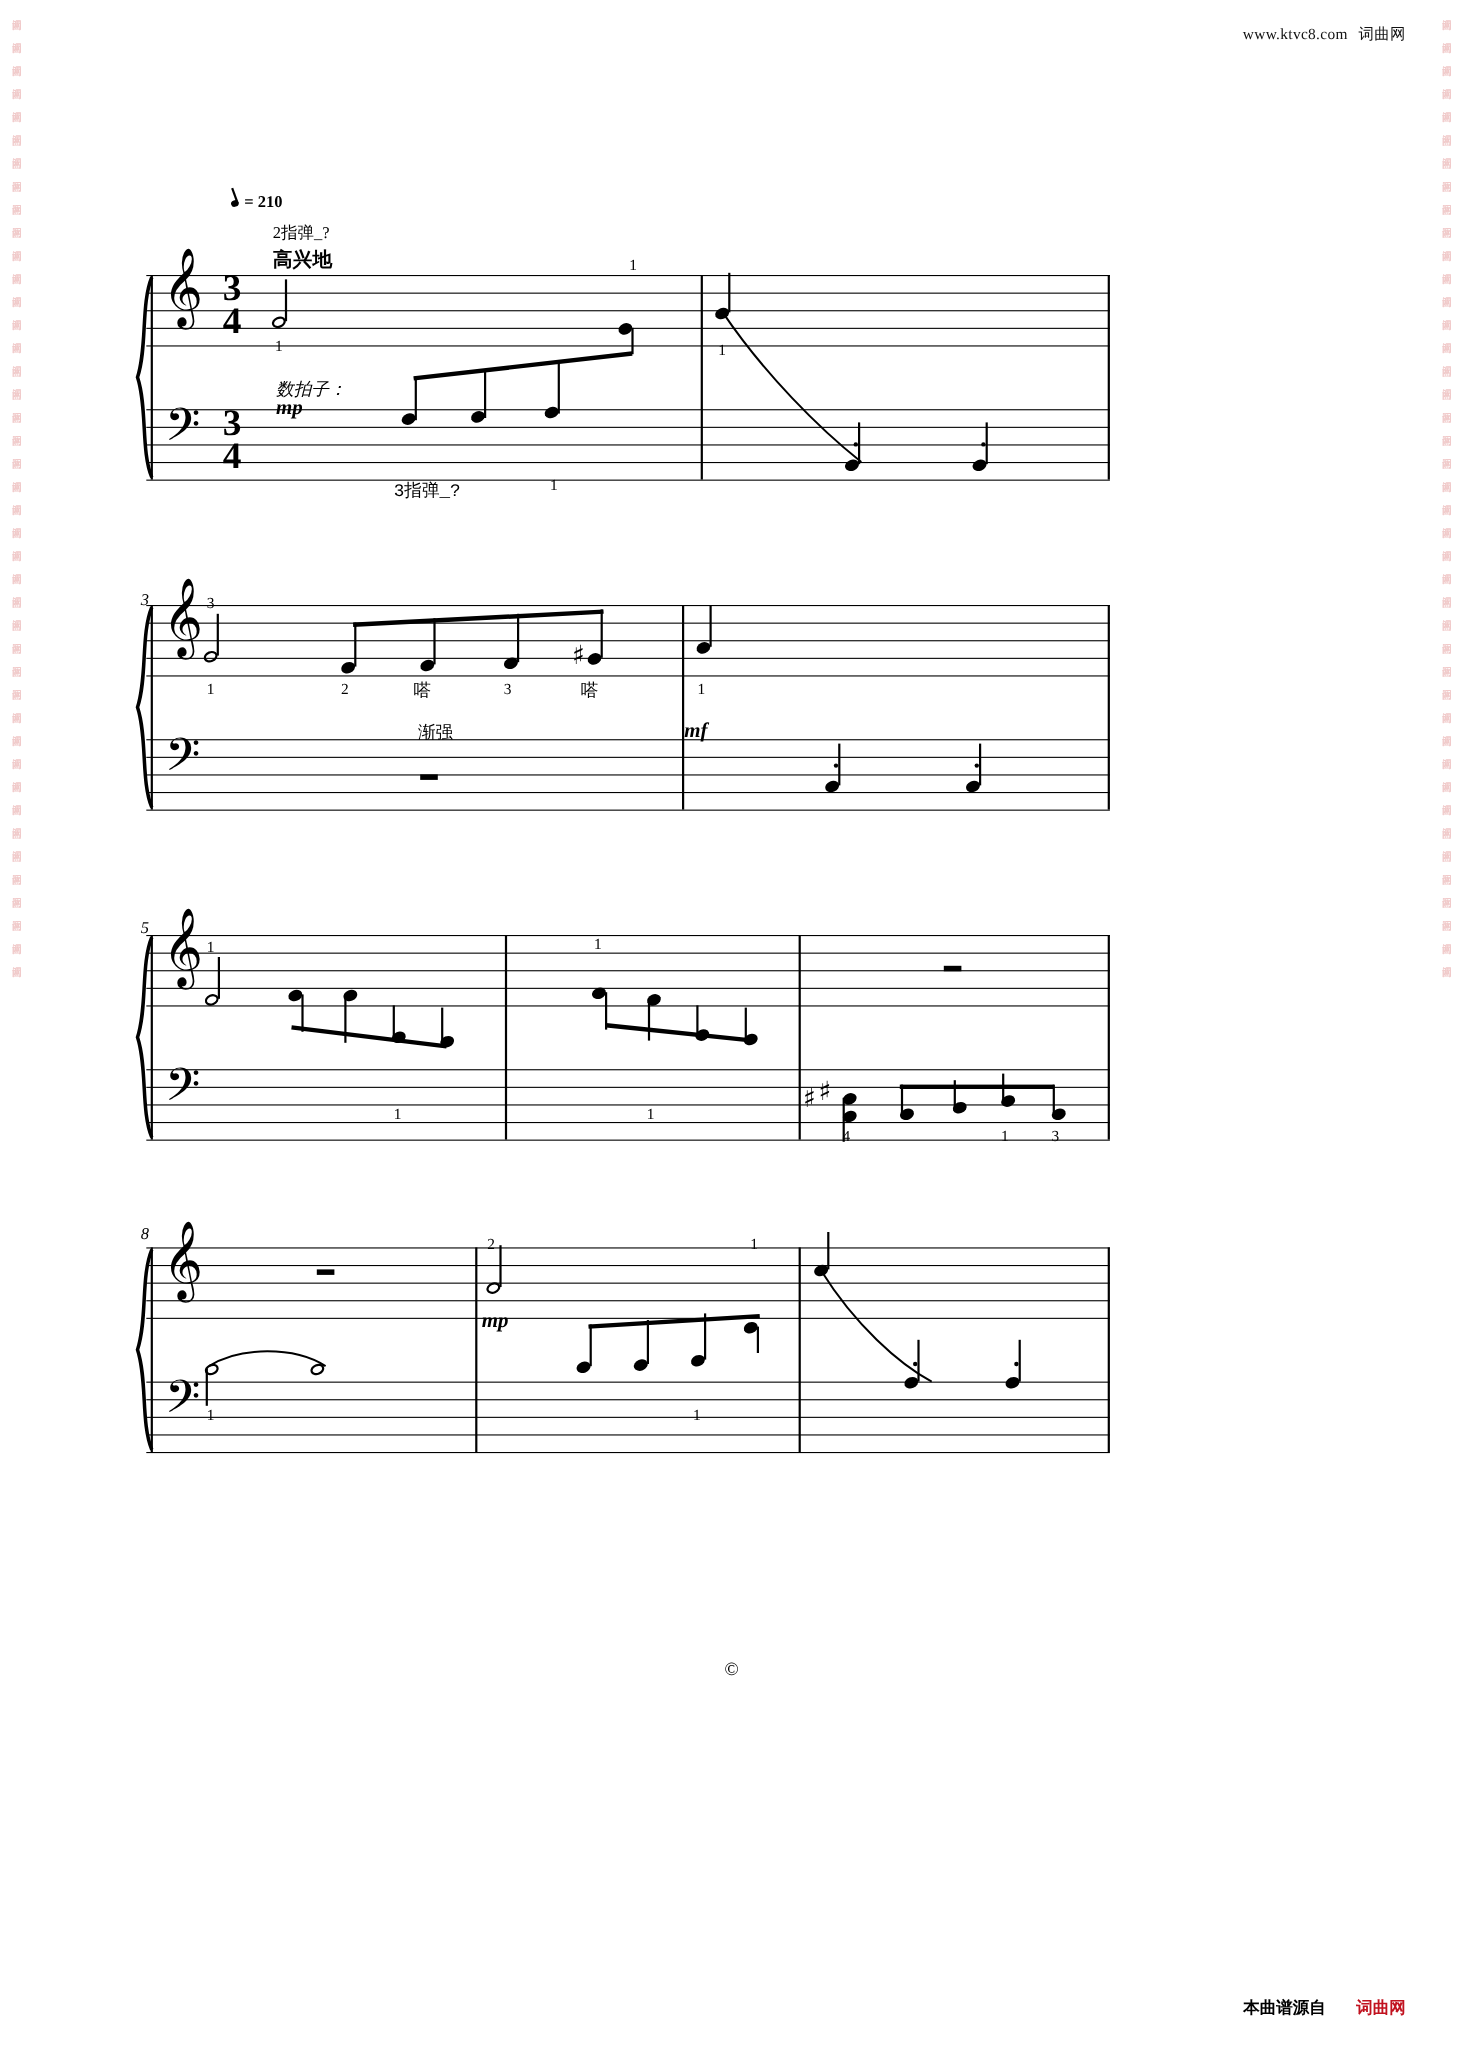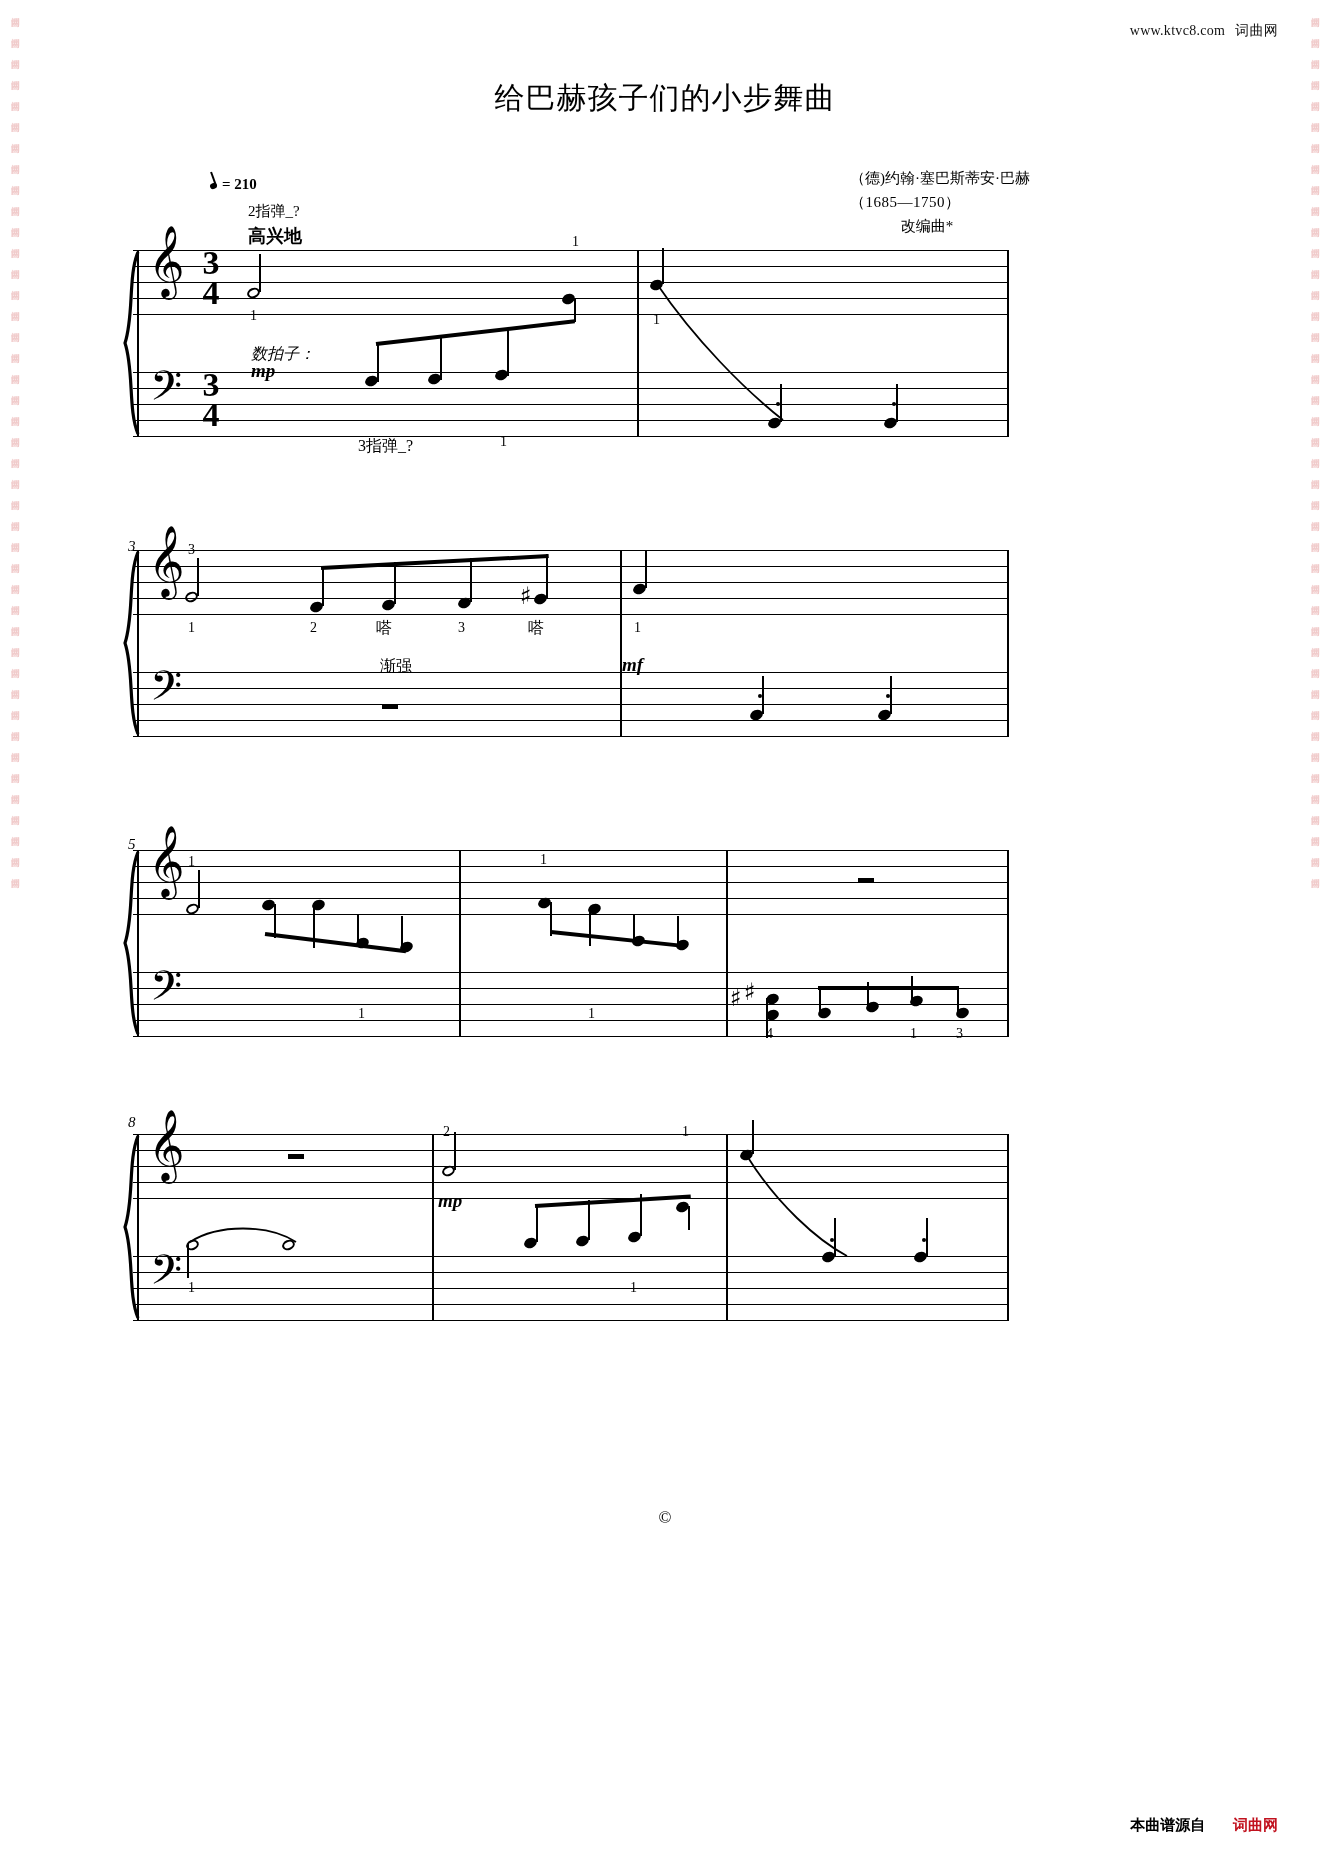--- a/index.html
+++ b/index.html
@@ -371,27 +371,21 @@
     <span class="wm-mark">词曲网</span>
     <span class="wm-mark">词曲网</span>
     <span class="wm-mark">词曲网</span>
   </div>
 
   <div class="site-url">
     <span>www.ktvc8.com</span>
     <span class="cn">词曲网</span>
   </div>
 
-  <div class="doc-title">给巴赫孩子们的小步舞曲</div>
-
-  <div class="composer-block">
-    <div class="line1">（德)约翰·塞巴斯蒂安·巴赫</div>
-    <div class="line2">（1685—1750）</div>
-    <div class="line3">改编曲*</div>
-  </div>
+
 
   <div class="tempo">
     <span class="notehead"></span><span>= 210</span>
   </div>
   <div class="finger-note-1">2指弹_?</div>
   <div class="mood">高兴地</div>
 
   <div class="system sys1">
 
     <div class="brace" style="top:14px;">
@@ -462,21 +456,21 @@
     <div class="stem" style="left:896px; top:148px; height:38px;"></div>
     <div class="dot" style="left:892px; top:166px;"></div>
 
     <div class="lbl" style="left:250px; top:72px;">1</div>
     <div class="lbl" style="left:572px; top:-2px;">1</div>
     <div class="lbl" style="left:653px; top:76px;">1</div>
     <div class="lbl" style="left:500px; top:198px;">1</div>
 
     <div class="lbl cn" style="left:251px; top:108px;font-style:italic;">数拍子：</div>
     <div class="dyn" style="left:251px; top:124px;">mp</div>
-    <div class="lbl cn" style="left:358px; top:200px;">3指弹_?</div>
+    <div class="lbl cn" style="left:358px; top:200px;font-family:Liberation Mono, monospace;">3指弹_?</div>
   </div>
 
   <div class="system sys2">
     <div class="measure-num" style="left:128px; top:2px;">3</div>
     <div class="brace" style="top:14px;">
       <svg width="18" height="186" viewBox="0 0 18 186">
         <path d="M16 2 C6 26, 12 66, 3 93 C12 120, 6 160, 16 184" stroke="#000" stroke-width="3.2" fill="none"></path>
       </svg>
     </div>
     <div class="sysbar" style="left:137px; top:14px; height:186px;"></div>

